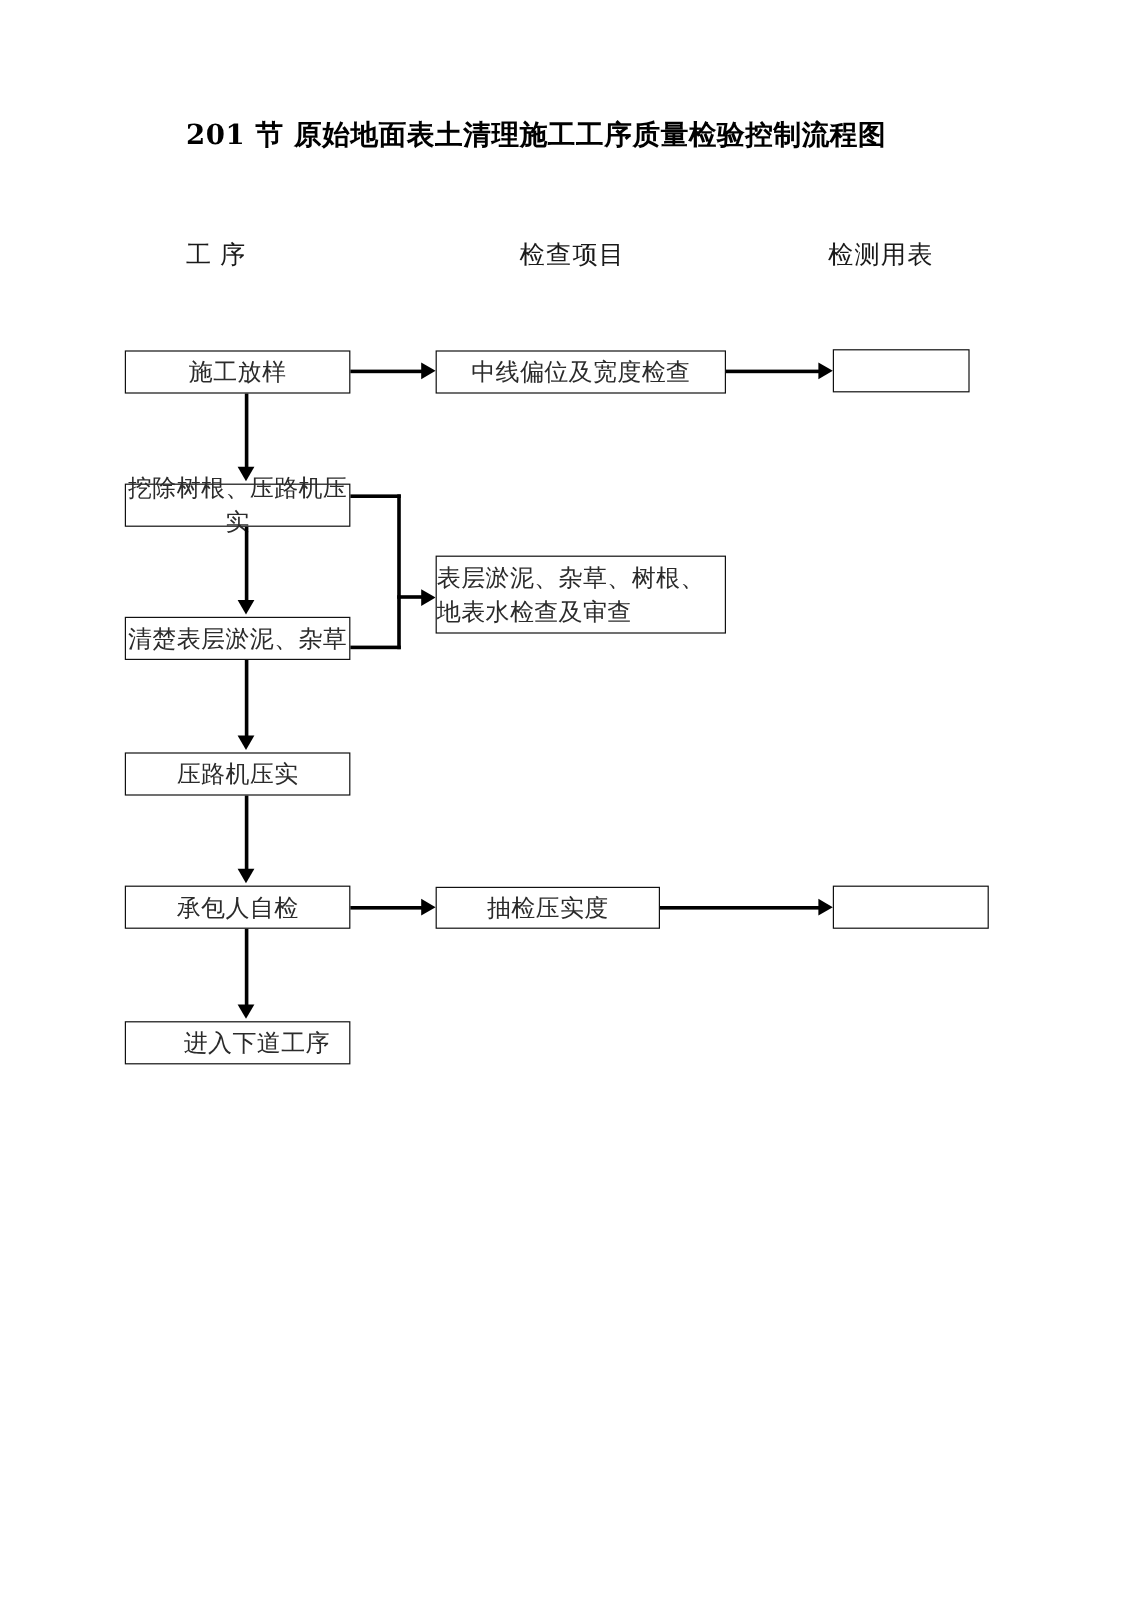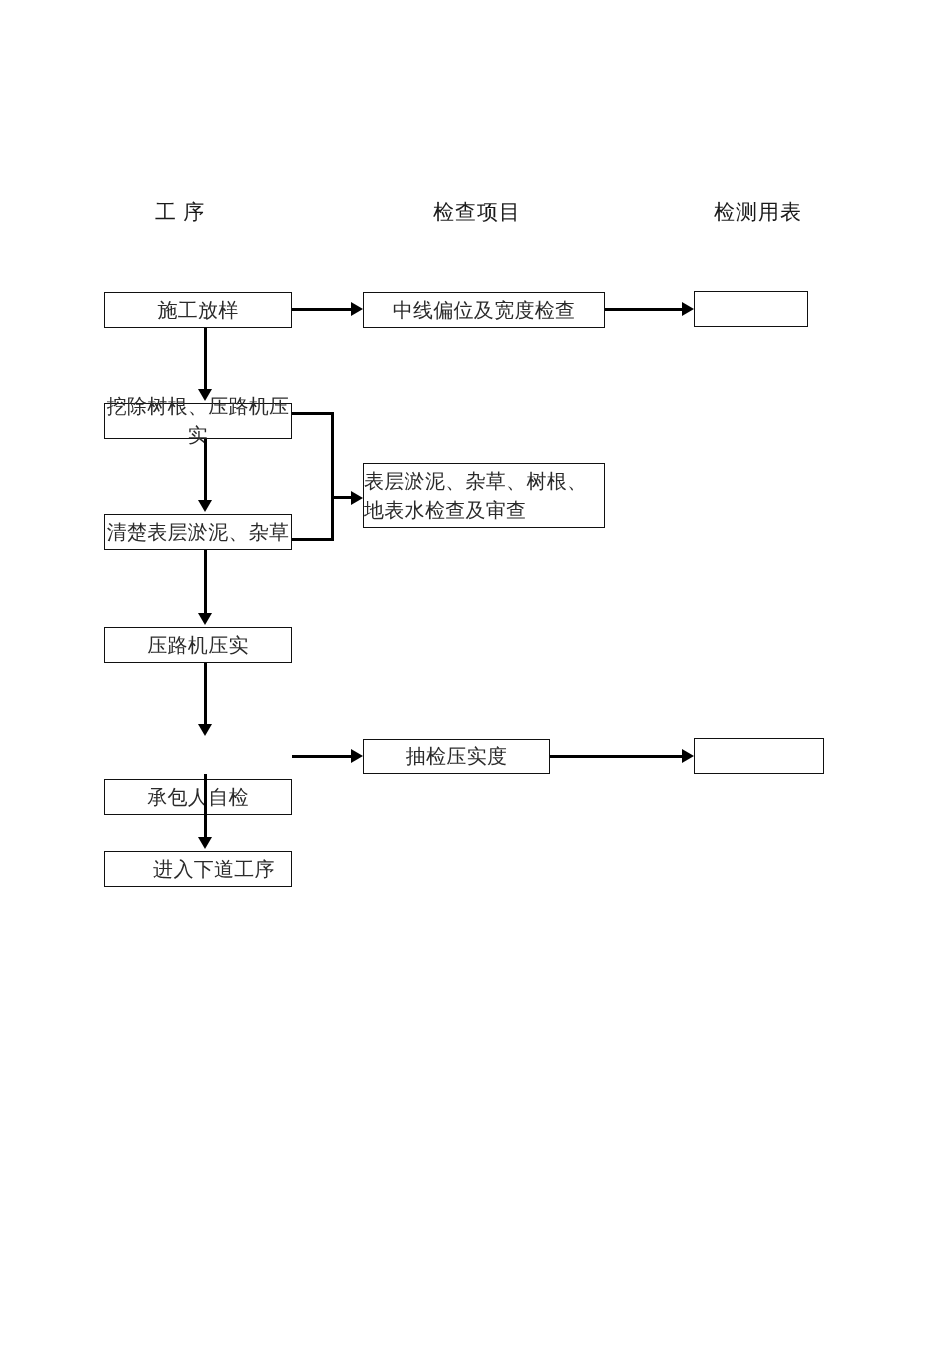--- a/index.html
+++ b/index.html
@@ -36,21 +36,21 @@
   .col-head {
     position: absolute;
     font-family: Liberation Serif, serif;
     font-size: 21px;
     color: #1a1a1a;
     white-space: nowrap;
     letter-spacing: 1px;
   }
   .head-1 { left: 155px; top: 198px; }
   .head-2 { left: 433px; top: 198px; }
-  .head-3 { left: 690px; top: 198px; margin-left: 24px; }
+  .head-3 { left: 690px; top: 198px; }
 
   .box {
     position: absolute;
     box-sizing: border-box;
     border: 1.6px solid #111;
     background: #fff;
     font-family: "DejaVu Serif", "Liberation Serif", serif;
     font-size: 20px;
     color: #2b2b2b;
     display: flex;
@@ -87,20 +87,21 @@
     border-top: 7px solid transparent;
     border-bottom: 7px solid transparent;
     border-left: 12px solid #000;
   }
 </style>
 </head>
 <body>
 
 <div id="page">
 
+  <div class="title">201 节   原始地面表土清理施工工序质量检验控制流程图</div>
 
   <div class="col-head head-1">工  序</div>
   <div class="col-head head-2">检查项目</div>
   <div class="col-head head-3">检测用表</div>
 
   <div class="box" style="left:104px; top:292px; width:188px; height:36px;">
     <span class="inner">施工放样</span>
   </div>
 
   <div class="box" style="left:363px; top:292px; width:242px; height:36px;">
@@ -144,21 +145,21 @@
   <div class="vline" style="left:204px; top:550px; height:64px;"></div>
   <div class="arrow-down" style="left:198px; top:613px;"></div>
 
   <div class="box" style="left:104px; top:627px; width:188px; height:36px;">
     <span class="inner">压路机压实</span>
   </div>
 
   <div class="vline" style="left:204px; top:663px; height:62px;"></div>
   <div class="arrow-down" style="left:198px; top:724px;"></div>
 
-  <div class="box" style="left:104px; top:738px; width:188px; height:36px;margin-top:41px;">
+  <div class="box" style="left:104px; top:738px; width:188px; height:36px;">
     <span class="inner">承包人自检</span>
   </div>
 
   <div class="box" style="left:363px; top:739px; width:187px; height:35px;">
     <span class="inner">抽检压实度</span>
   </div>
 
   <div class="box" style="left:694px; top:738px; width:130px; height:36px;">
     <span class="inner"></span>
   </div>

